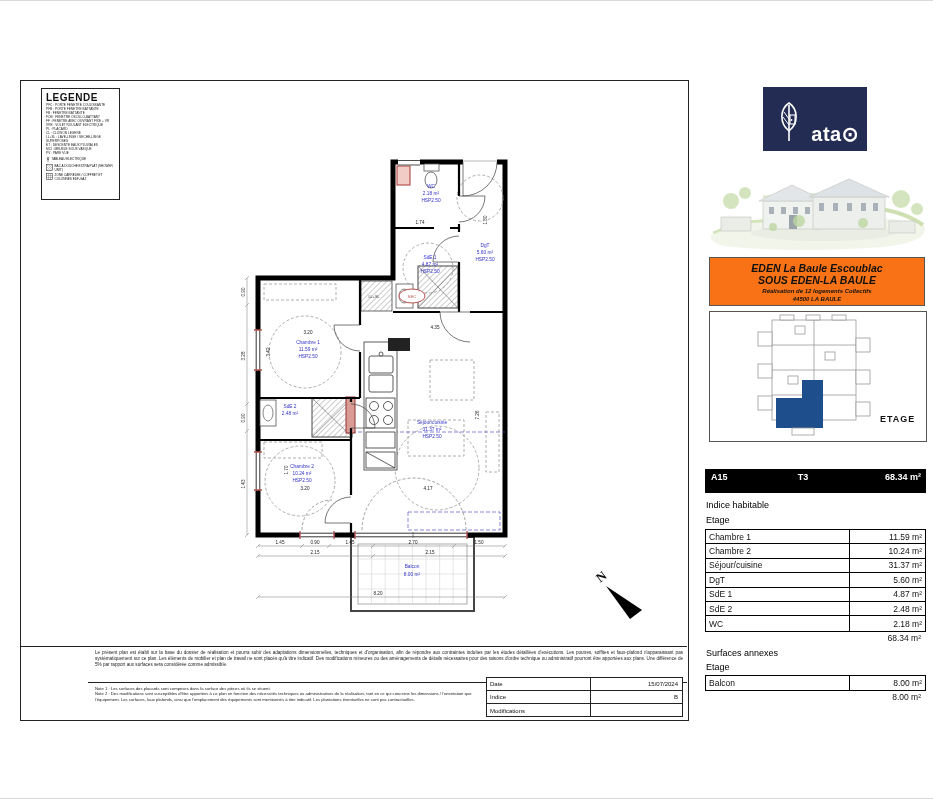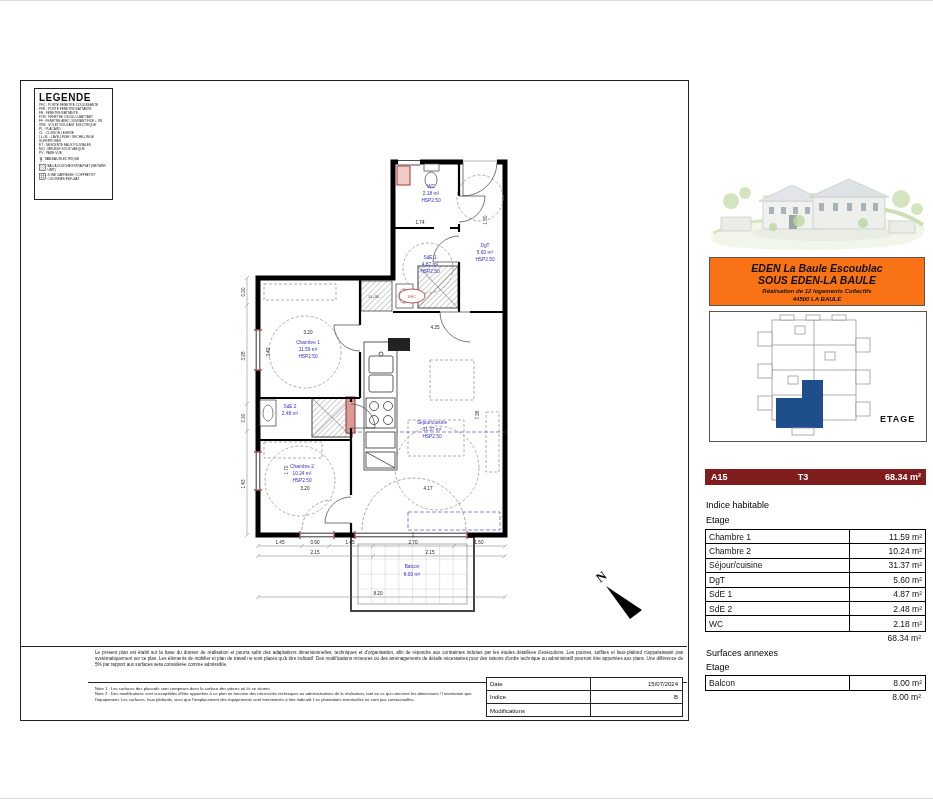--- a/index.html
+++ b/index.html
@@ -2,21 +2,21 @@
 <html><head>
 <meta charset="utf-8">
 <style>
   html,body{margin:0;padding:0;background:#fff;}
   .sheet{position:relative;width:933px;height:800px;background:#ffffff;overflow:hidden;
          font-family:"Liberation Sans",sans-serif;color:#111;}
   .edge{position:absolute;left:0;width:933px;height:1px;background:#d9d9d9;}
   .frame{position:absolute;left:20px;top:80px;width:667px;height:639px;border:1px solid #222;background:#fff;}
 
   
-  .legend{position:absolute;left:34px;top:88px;width:79px;height:112px;border:1px solid #222;background:#fff;padding:3px 2px 0 4px;box-sizing:border-box;}
+  .legend{position:absolute;left:41px;top:88px;width:79px;height:112px;border:1px solid #222;background:#fff;padding:3px 2px 0 4px;box-sizing:border-box;}
   .legend-title{font-size:10px;font-weight:bold;letter-spacing:.5px;}
   .tiny{transform-origin:0 0;transform:scale(.5);width:200%;}
   .legend-items{font-size:6.4px;line-height:1.25;color:#222;}
   .legend-sym{display:flex;gap:3px;margin-top:3px;align-items:flex-start;}
   .sym-box{flex:0 0 auto;}
   .sym-label{font-size:6.2px;line-height:1.2;}
 
   
   .footer-line{position:absolute;left:21px;top:646px;width:666px;height:1px;background:#222;}
   .pom-box{position:absolute;left:21px;top:646px;width:67px;height:73px;border-right:1px solid #222;background:#fff;text-align:center;}
@@ -33,21 +33,21 @@
   .rev-label{width:104px;align-self:stretch;display:flex;align-items:center;border-right:1px solid #222;padding-left:3px;box-sizing:border-box;}
   .rev-value{flex:1;text-align:right;padding-right:4px;}
 
   
   .atao{position:absolute;left:763px;top:87px;width:104px;height:64px;background:#232C52;}
   .atao-text{position:absolute;right:8px;bottom:5px;color:#fff;font-weight:bold;font-size:20px;letter-spacing:.5px;}
   .title-box{position:absolute;left:709px;top:257px;width:216px;height:49px;border:1px solid #555;background:#f97316;text-align:center;box-sizing:border-box;padding-top:4px;}
   .tb1{font-size:10.5px;font-weight:bold;font-style:italic;line-height:1.15;}
   .tb3{font-size:6px;font-weight:bold;font-style:italic;margin-top:2px;}
   .keyplan{position:absolute;left:709px;top:311px;width:216px;height:129px;border:1px solid #555;background:#fff;}
-  .unit-bar{position:absolute;left:705px;top:469px;width:221px;height:16px;background:#7f1d1d;color:#fff;font-weight:bold;font-size:9px;}
+  .unit-bar{position:absolute;left:705px;top:469px;width:221px;height:24px;background:#000000;color:#fff;font-weight:bold;font-size:9px;}
   .unit-bar .u-code{position:absolute;left:6px;top:3px;}
   .unit-bar .u-type{position:absolute;left:42%;top:3px;}
   .unit-bar .u-area{position:absolute;right:5px;top:3px;}
   .sec-title{position:absolute;left:706px;font-size:9px;color:#000;}
   .sh-table{position:absolute;left:705px;width:219px;border:1px solid #000;background:#fff;font-size:8.5px;}
   .srow{display:flex;height:14.4px;border-bottom:1px solid #000;align-items:stretch;box-sizing:border-box;}
   .srow:last-child{border-bottom:none;}
   .srow .lab{flex:1;display:flex;align-items:center;padding-left:3px;}
   .srow .val{width:72px;display:flex;align-items:center;justify-content:flex-end;padding-right:3px;border-left:1px solid #000;}
   .tot{position:absolute;left:705px;width:219px;text-align:right;padding-right:3px;font-size:8.5px;box-sizing:border-box;}
@@ -305,20 +305,32 @@
     <div class="rev-row">
       <span class="rev-label">Indice</span>
       <span class="rev-value">B</span>
     </div>
     <div class="rev-row">
       <span class="rev-label">Modifications</span>
       <span class="rev-value"></span>
     </div>
   </div>
 
+  <div class="atao">
+    <svg style="position:absolute;left:11px;top:8px;" width="30" height="48" viewBox="0 0 30 48">
+      <g stroke="#fff" stroke-width="1.6" fill="none">
+        <line x1="15" y1="46" x2="15" y2="10"></line>
+        <path d="M15,8 C6,14 5,28 15,36 C25,28 24,14 15,8 Z"></path>
+        <path d="M15,30 L9,22 M15,24 L10,17" stroke-width="1"></path>
+        <rect x="16" y="20" width="5" height="9" stroke-width="1.1"></rect>
+      </g>
+      <circle cx="17.5" cy="25" r=".9" fill="#fff"></circle>
+    </svg>
+    <div class="atao-text"><span>ata</span><span>⊙</span></div>
+  </div>
 
   <svg style="position:absolute;left:703px;top:157px;" width="228" height="94" viewBox="0 0 228 94">
     <path d="M8,78 Q60,58 110,66 Q170,52 222,70 Q224,86 180,90 Q100,96 30,90 Q6,88 8,78 Z" fill="#F2F5EA"></path>
     <path d="M150,52 Q190,48 220,68" stroke="#C9DCA8" stroke-width="4" fill="none" opacity=".9"></path>
     <path d="M10,76 Q40,62 70,64" stroke="#D4E4BC" stroke-width="3" fill="none"></path>
     <line x1="60" y1="40" x2="150" y2="36" stroke="#DCE8C8" stroke-width="3"></line>
     <ellipse cx="120" cy="76" rx="72" ry="8" fill="#E4E8E0" opacity=".6"></ellipse>
     <rect x="60" y="44" width="58" height="28" fill="#F0F2EF" stroke="#C8CCC7" stroke-width=".7"></rect>
     <polygon points="56,44 89,28 122,44" fill="#E2E6E9" stroke="#C8CCC7" stroke-width=".7"></polygon>
     <rect x="110" y="40" width="72" height="32" fill="#EDEFEC" stroke="#C5C9C4" stroke-width=".7"></rect>

